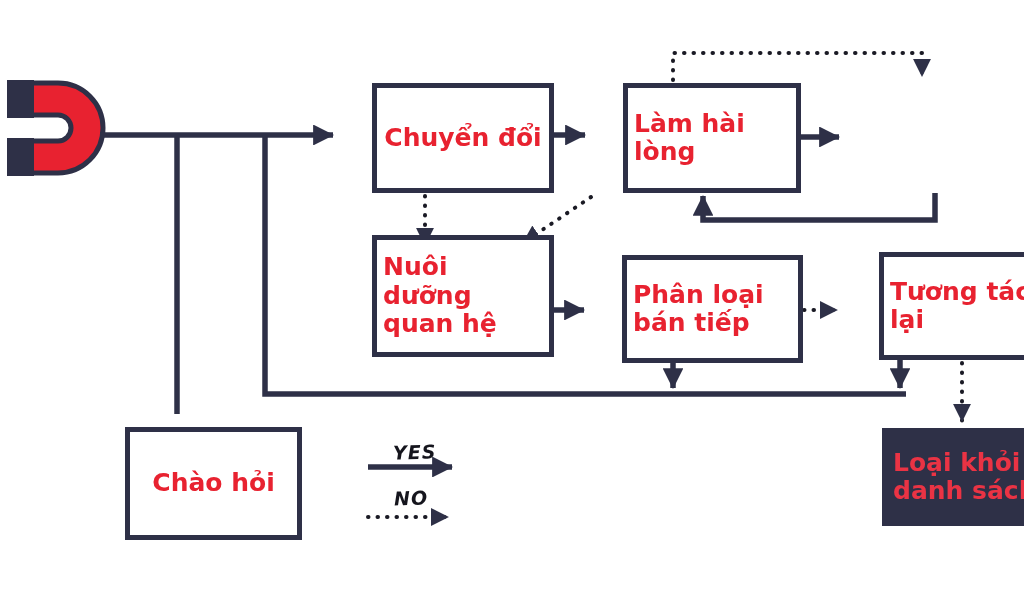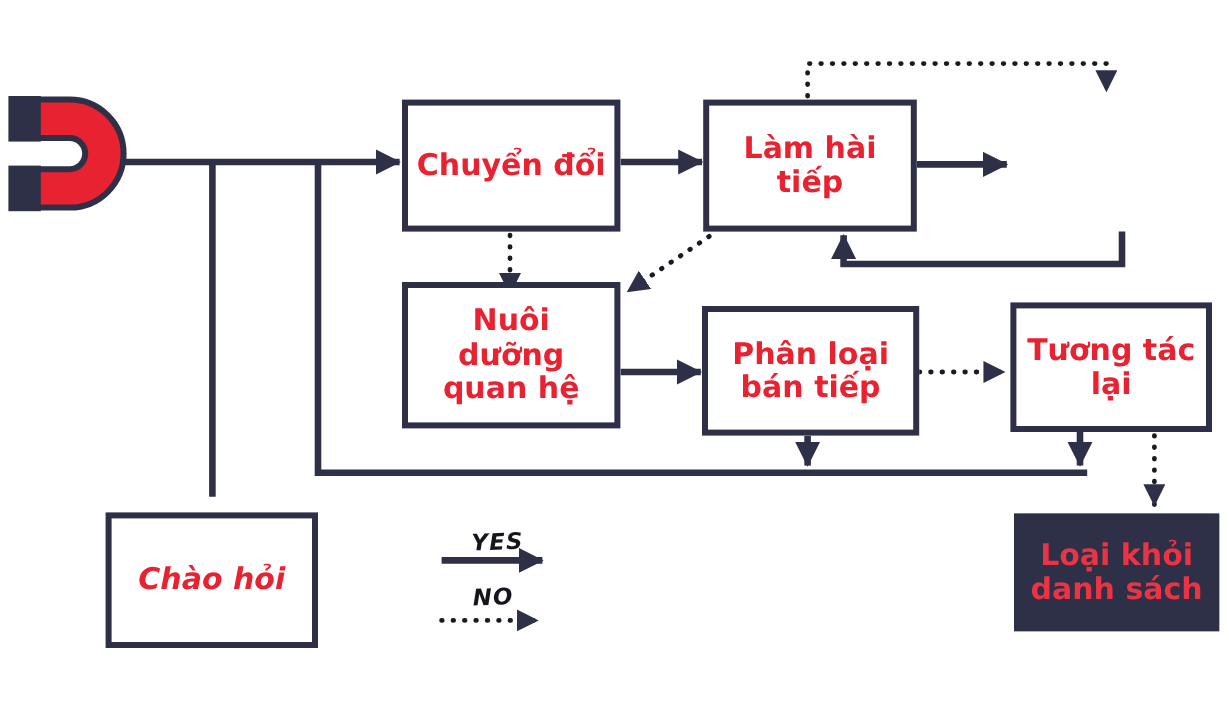--- a/index.html
+++ b/index.html
@@ -3,24 +3,25 @@
 <meta charset="utf-8">
 <style>
   html,body{margin:0;padding:0;background:#fff;}
   .stage{
     position:relative;width:1024px;height:604px;background:var(--background,#fff);
     font-family:"DejaVu Sans",sans-serif;overflow:hidden;
   }
   .overlay{position:absolute;left:0;top:0;}
   .node{
     position:absolute;display:flex;align-items:center;justify-content:center;
-    text-align:center;box-sizing:border-box;
+    text-align:left;box-sizing:border-box;
     border:5px solid var(--ink,#2e3047);background:#fff;
     color:var(--red,#e82230);font-weight:bold;font-size:25px;line-height:1.14;
     padding:4px 6px;
+    margin-left:37px;
   }
   .node.dark{
     background:var(--dark-box-bg,#2e3047);
     border-color:var(--dark-box-bg,#2e3047);
     color:var(--dark-box-text,#ea3344);
   }
   .legend-label{
     position:absolute;font-style:italic;font-weight:bold;font-size:19px;
     color:var(--legend-text,#15151d);transform:rotate(-2deg);
     font-family:"DejaVu Sans",sans-serif;letter-spacing:1px;
@@ -68,29 +69,29 @@
     <path class="d" d="M673,80 V53 H922 V76" marker-end="url(#mD)"></path>
     <path class="d" d="M766,310 H837" marker-end="url(#mD)"></path>
     <path class="d" d="M962,363 V421" marker-end="url(#mD)"></path>
 
     <path class="s" d="M368,467 H452" marker-end="url(#mS)"></path>
     <path class="d" d="M368,517 H448" marker-end="url(#mD)"></path>
   </svg>
 
   <div class="node" style="left:335px;top:83px;width:182px;height:110px;">Chuyển đổi</div>
 
-  <div class="node" style="left:586px;top:83px;width:178px;height:110px;">Làm hài tiếp</div>
+  <div class="node" style="left:586px;top:83px;width:178px;height:110px;">Làm hài lòng</div>
 
 
   <div class="node" style="left:335px;top:235px;width:182px;height:122px;">Nuôi dưỡng quan hệ</div>
 
   <div class="node" style="left:585px;top:255px;width:181px;height:108px;">Phân loại bán tiếp</div>
 
   <div class="node" style="left:842px;top:252px;width:168px;height:108px;">Tương tác lại</div>
 
-  <div class="node" style="left:88px;top:427px;width:177px;height:113px;font-style:italic;">Chào hỏi</div>
+  <div class="node" style="left:88px;top:427px;width:177px;height:113px;">Chào hỏi</div>
 
   <div class="node dark" style="left:845px;top:428px;width:171px;height:98px;">Loại khỏi danh sách</div>
 
   <div class="legend-label" style="left:393px;top:441px;">YES</div>
   <div class="legend-label" style="left:394px;top:487px;">NO</div>
 
 </div>
 
 </body></html>

